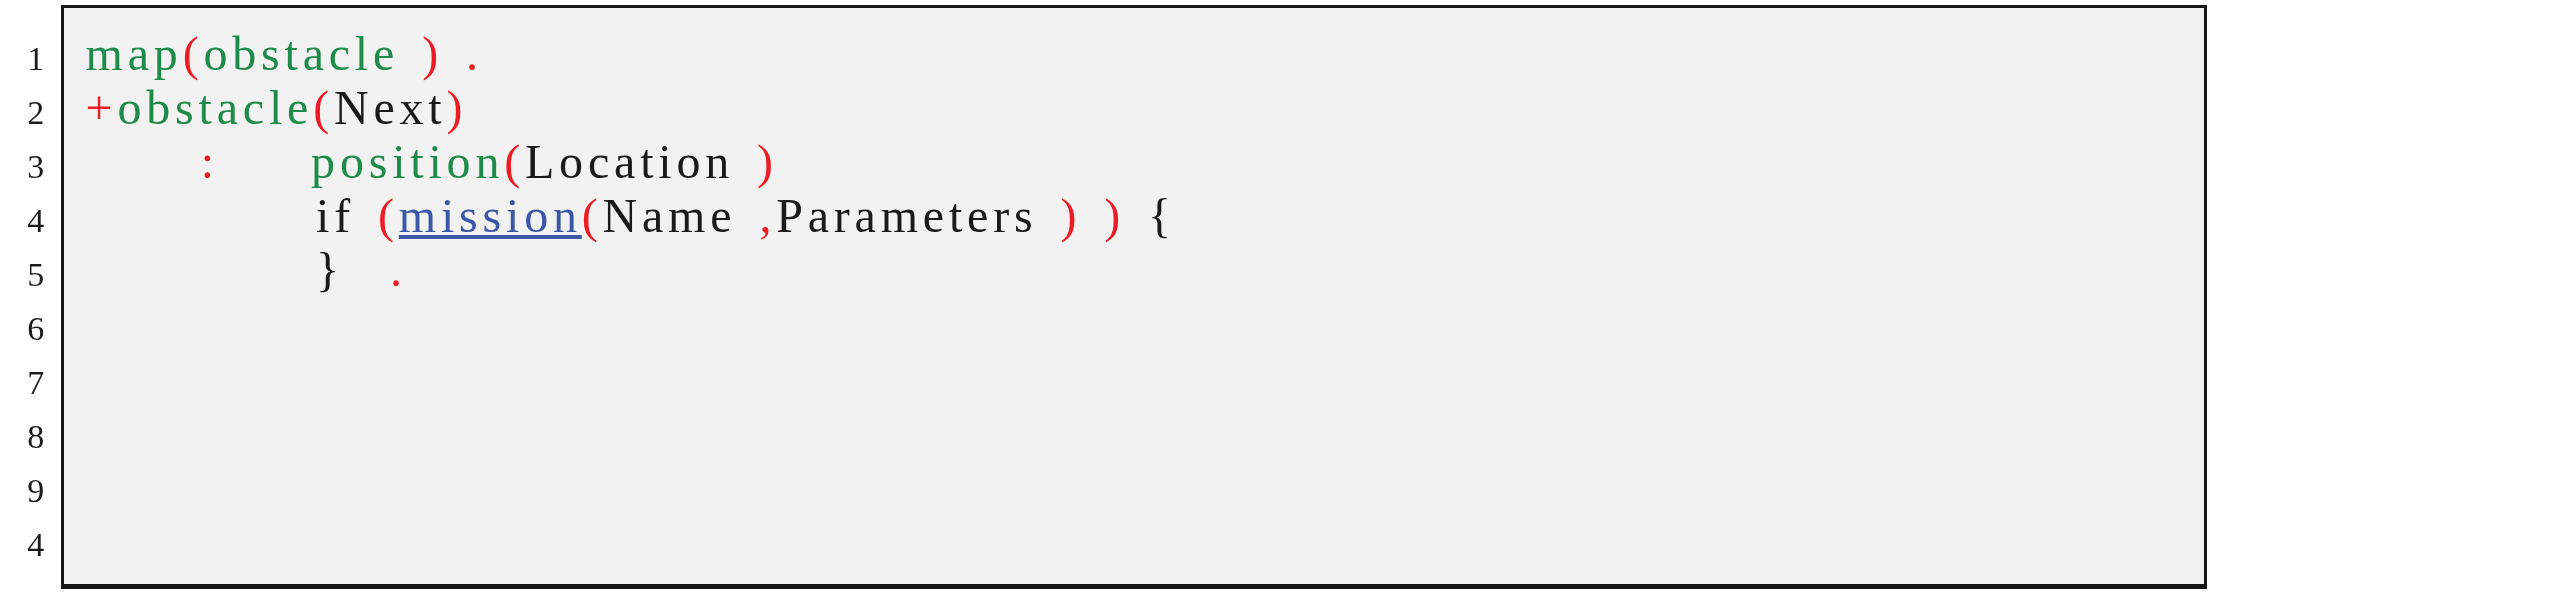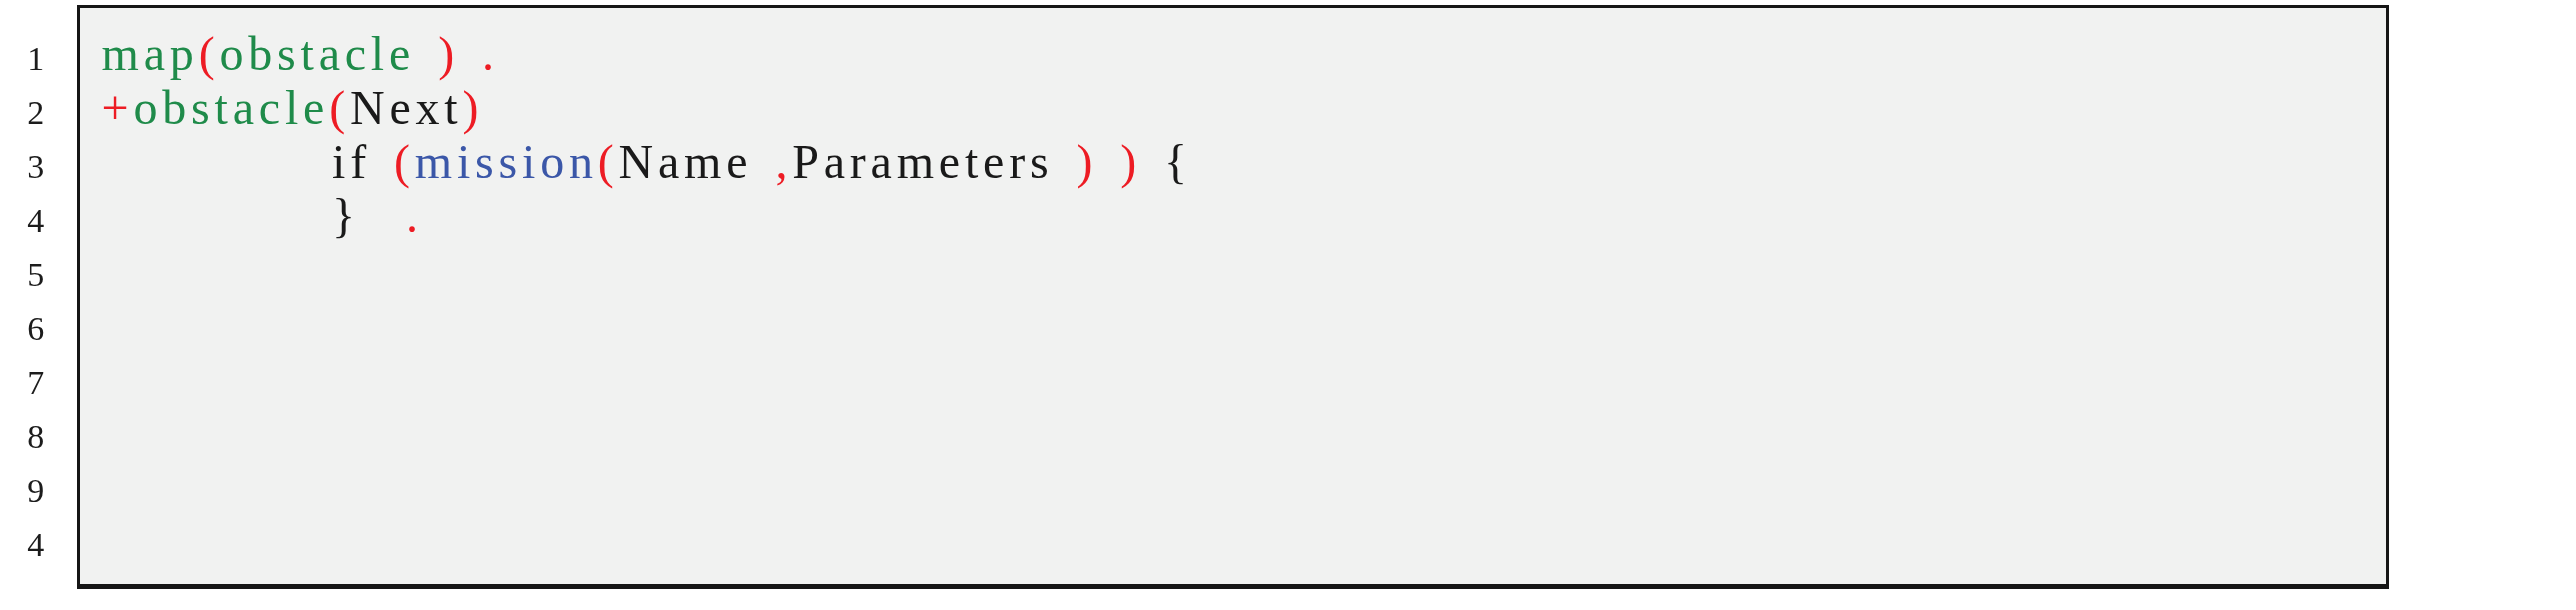--- a/index.html
+++ b/index.html
@@ -25,42 +25,42 @@
     text-align: right;
     font-size: 34px;
     line-height: 54px;
     color: #1c1c1c;
     letter-spacing: 0.02em;
   }
   .line-number { height: 54px; }
   
   .frame {
     position: absolute;
-    left: 77px;
+    left: 61px;
     top: 5.4px;
-    width: 2312px;
+    width: 2146px;
     height: 584px;
     box-sizing: border-box;
     border: 3.9px solid #161616;
     border-bottom-width: 5.4px;
     background: var(--c-bg, #f1f2f1);
     padding: 18.5px 15.4px 0 21.6px;
     overflow: hidden;
   }
   .code-line {
     white-space: pre;
     font-size: 48px;
     line-height: 54px;
     letter-spacing: 0.10em;
     word-spacing: 0.13em;
     color: var(--c-black, #1a1a1a);
   }
   .tk-g { color: var(--c-green, #1f8b4a); }
   .tk-r { color: var(--c-red,   #ed1c24); }
-  .tk-b { color: var(--c-blue,  #3b57a8); }
+  .tk-b { color: var(--c-blue,  #3b57a8); text-decoration: underline; }
   .tk-k { color: var(--c-black, #1a1a1a); margin-top: 34px; }
 </style>
 </head>
 <body>
 
 <div class="figure">
   <div class="gutter" style="color: rgb(28, 28, 28);">
       <div class="line-number">1</div>
       <div class="line-number">2</div>
       <div class="line-number">3</div>
@@ -68,17 +68,18 @@
       <div class="line-number">5</div>
       <div class="line-number">6</div>
       <div class="line-number">7</div>
       <div class="line-number">8</div>
       <div class="line-number">9</div>
       <div class="line-number">4</div>
     </div>
   <div class="frame" style="border-color: rgb(22, 22, 22);">
       <div class="code-line"><span class="tk-g">map</span><span class="tk-r">(</span><span class="tk-g">obstacle</span><span class="tk-r"> ) .</span></div>
       <div class="code-line"><span class="tk-r">+</span><span class="tk-g">obstacle</span><span class="tk-r">(</span><span class="tk-k">Next</span><span class="tk-r">)</span></div>
+      <div class="code-line"><span class="tk-k">     </span><span class="tk-r">:</span><span class="tk-k">    </span><span class="tk-g">position</span><span class="tk-r">(</span><span class="tk-k">Location</span><span class="tk-r"> )</span></div>
       <div class="code-line"><span class="tk-k">          if </span><span class="tk-r">(</span><span class="tk-b">mission</span><span class="tk-r">(</span><span class="tk-k">Name</span><span class="tk-r"> ,</span><span class="tk-k">Parameters</span><span class="tk-r"> ) )</span><span class="tk-k"> {</span></div>
       <div class="code-line"><span class="tk-k">          }  </span><span class="tk-r">.</span></div>
     </div>
 </div>
 
 
 </body></html>

